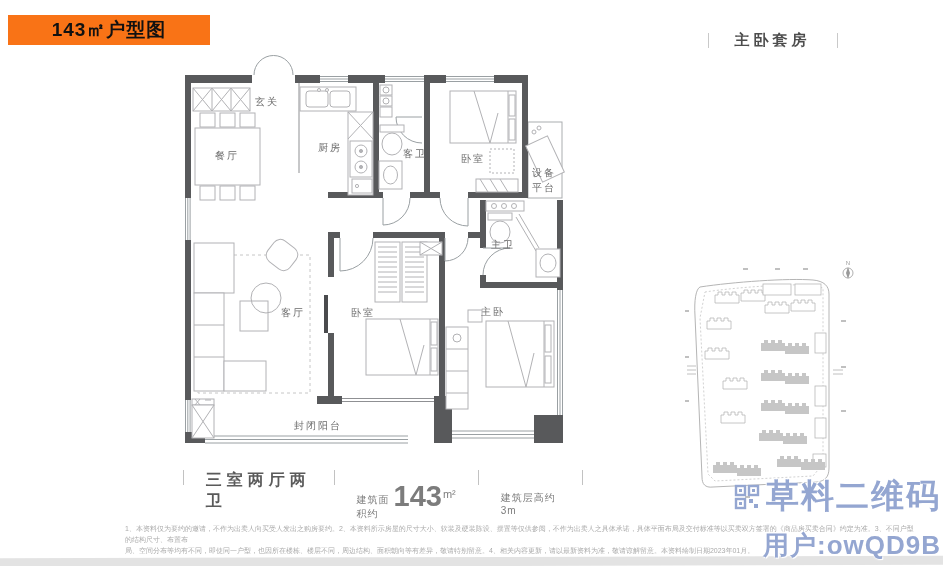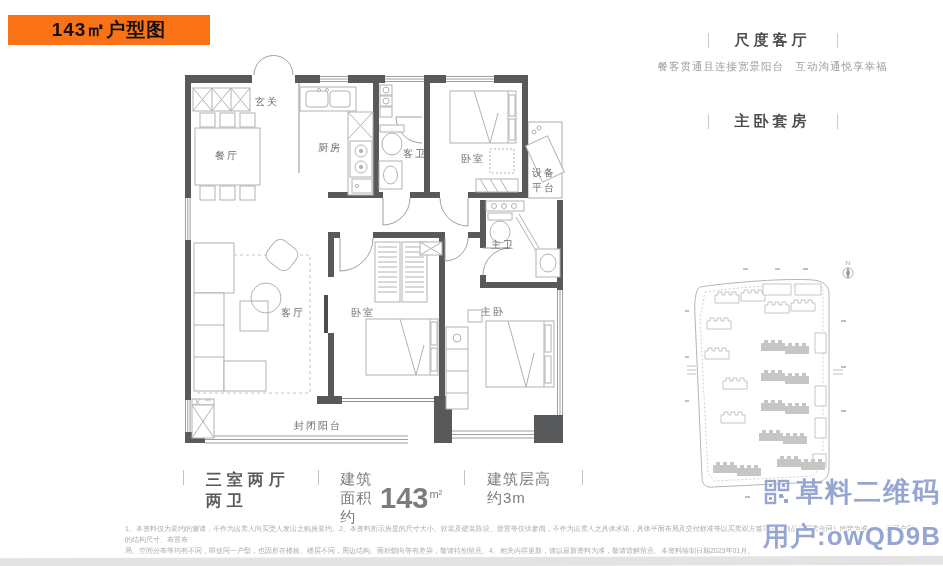--- a/index.html
+++ b/index.html
@@ -25,32 +25,32 @@
 
   
   .siteplan{position:absolute;left:683px;top:258px;}
 
   
   .summary{position:absolute;left:183px;top:470px;width:400px;height:34px;
            display:flex;align-items:flex-start;justify-content:center;gap:22px;}
   .s-sep{width:1px;height:15px;background:#c2c2c2;}
   .s-layout{font-size:16px;font-weight:bold;color:#5a5a5a;letter-spacing:5px;}
   .s-group{display:flex;align-items:center;}
-  .s-label{font-size:15px;color:#7c7c7c;letter-spacing:1px;}
+  .s-label{font-size:10px;color:#7c7c7c;letter-spacing:1px;margin-top:21px;}
   .s-value{font-size:29px;color:#7c7c7c;font-weight:700;margin:12px 1px;line-height:1;}
   .s-unit{font-size:11px;color:#7c7c7c;align-self:flex-start;margin-top:18px;}
 
   
   .disclaimer{position:absolute;left:125px;top:523px;width:790px;color:#ababab;
               font-size:7px;line-height:11px;letter-spacing:0;}
 
   
   .watermark{position:absolute;right:2px;top:474px;text-align:right;color:#94a6d1;z-index:5;
              text-shadow:0 0 2px #fff,0 0 3px #fff,1px 1px 0 #fff,-1px -1px 0 #fff;}
-  .wm-line1{font-size:27px;font-weight:bold;letter-spacing:2px;display:flex;align-items:center;gap:6px;justify-content:flex-end;}
+  .wm-line1{font-size:33px;font-weight:bold;letter-spacing:2px;display:flex;align-items:center;gap:6px;justify-content:flex-end;}
   .wm-line2{font-size:26px;font-weight:bold;letter-spacing:1px;margin-top:9px;}
   .qr-icon svg{display:block;}
 
   
   .bottom-strip{position:absolute;left:0;top:557px;width:943px;height:9px;background:#e3e3e3;transform:skewY(-0.15deg);}
 </style>
 </head>
 <body>
 
 <div class="page">
@@ -288,28 +288,20 @@
       <text class="roomlabel" x="366" y="136">平台</text>
       <text class="roomlabel" x="325" y="193">主卫</text>
       <text class="roomlabel" x="115" y="261">客厅</text>
       <text class="roomlabel" x="185" y="261">卧室</text>
       <text class="roomlabel" x="315" y="260">主卧</text>
       <text class="roomlabel" x="140" y="374">封闭阳台</text>
     </g>
   </svg>
 
   <div class="features">
-    <div class="feature">
-      <div class="f-head">
-          <span class="f-bar"></span>
-          <span class="f-title">尺度客厅</span>
-          <span class="f-bar"></span>
-        </div>
-      <div class="f-desc">餐客贯通且连接宽景阳台　互动沟通悦享幸福</div>
-    </div>
     <div class="feature">
       <div class="f-head">
           <span class="f-bar"></span>
           <span class="f-title">主卧套房</span>
           <span class="f-bar"></span>
         </div>
     </div>
   </div>
 
   <svg class="siteplan" width="200" height="250" viewBox="0 0 200 250">

